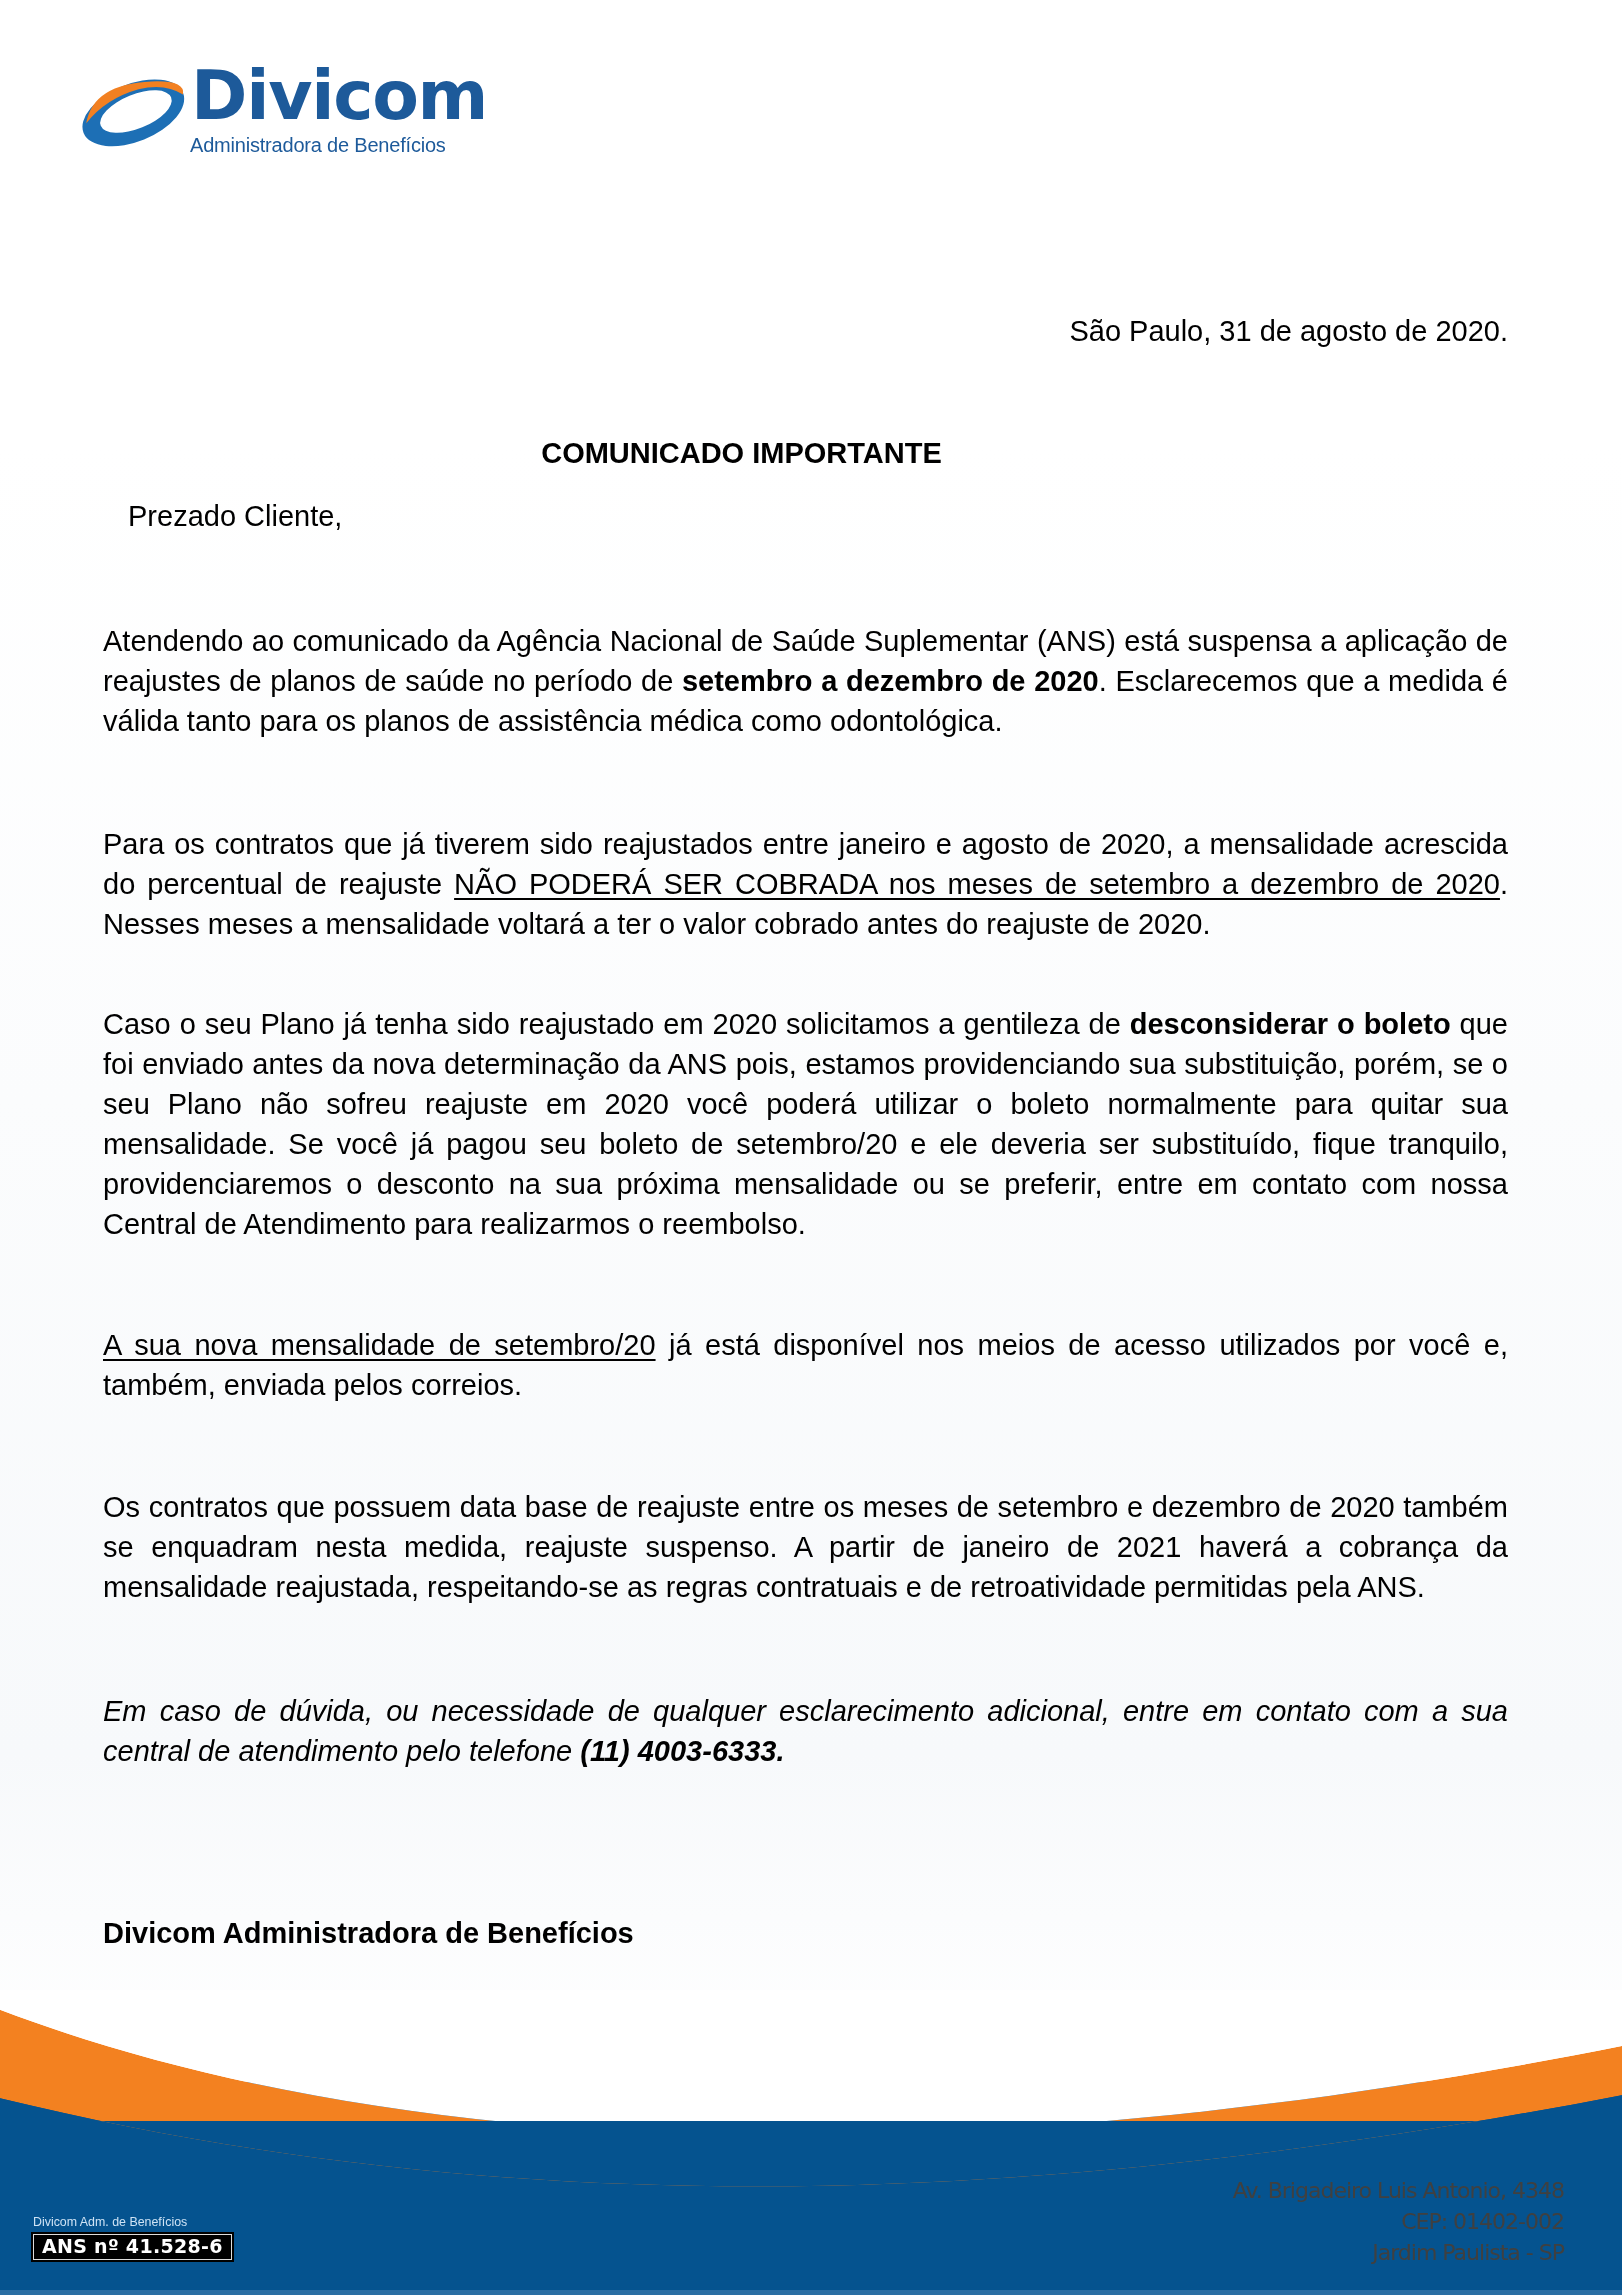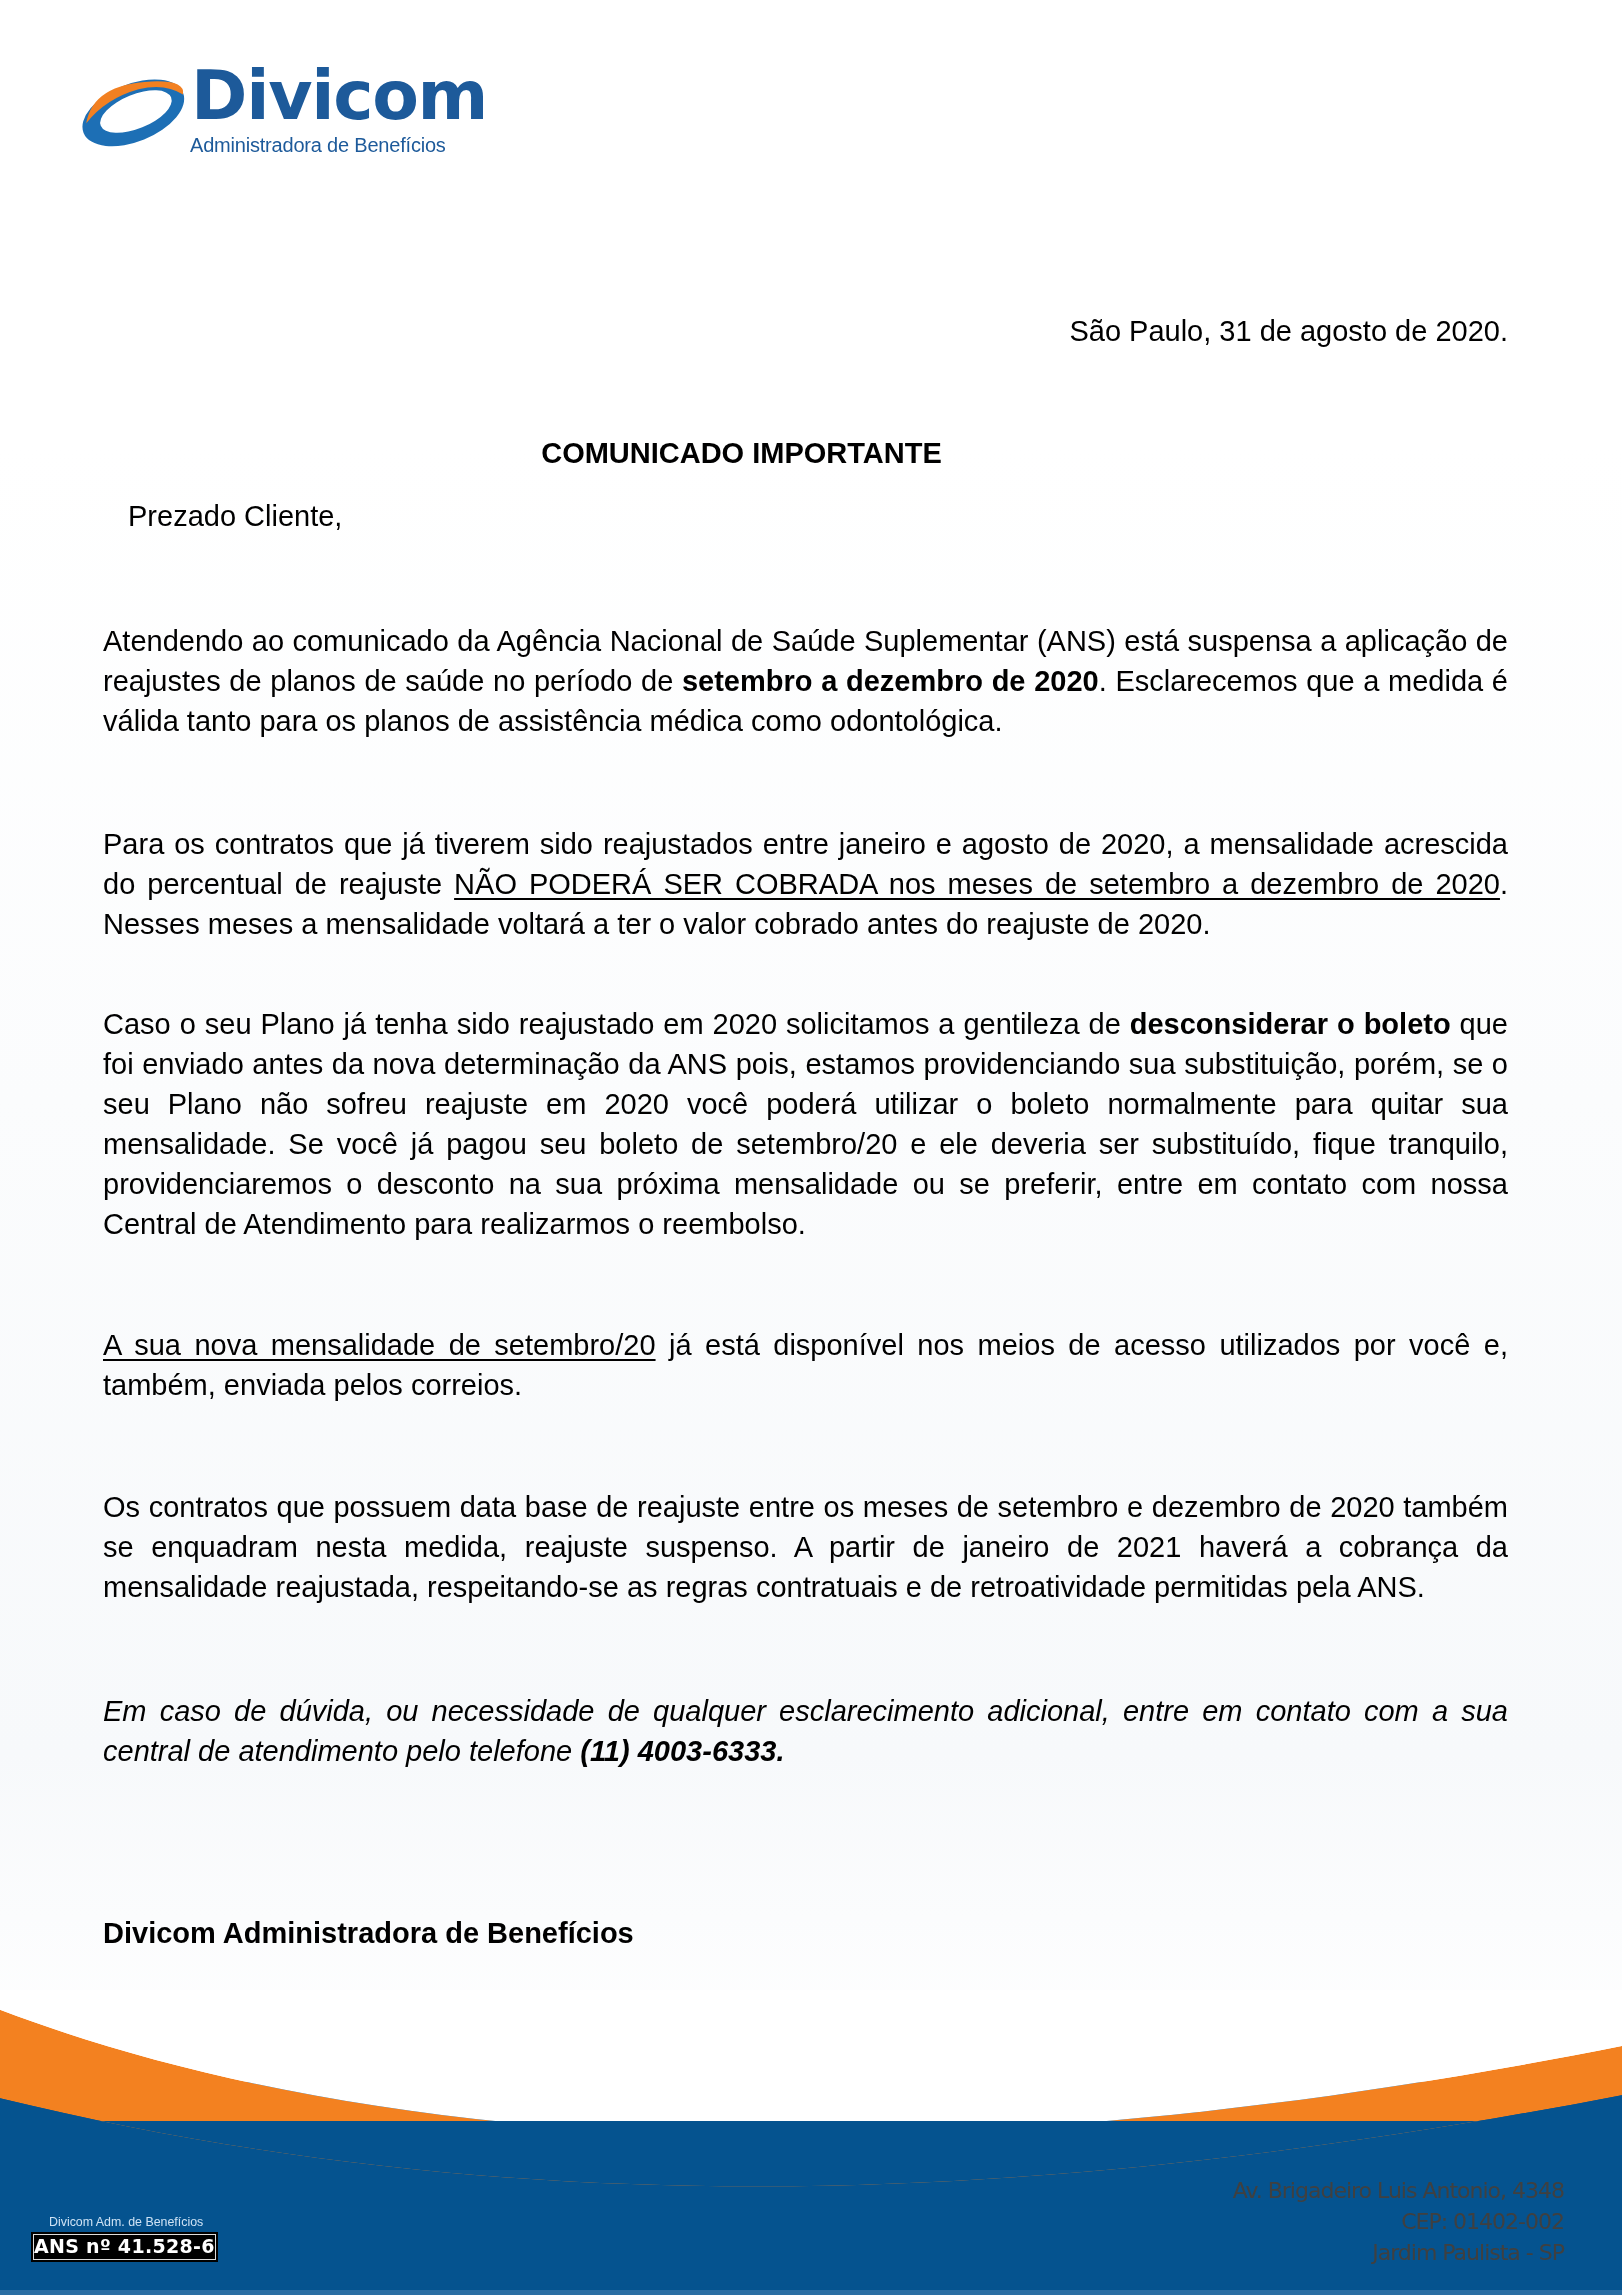--- a/index.html
+++ b/index.html
@@ -44,27 +44,27 @@
   #p2 { top: 824px; }
   #p3 { top: 1004px; }
   #p4 { top: 1325px; }
   #p5 { top: 1487px; }
   #p6 { top: 1691px; font-style: italic; }
   .signature { position: absolute; left: 103px; top: 1917px; font-size: 29px; font-weight: bold; }
   .footer { position: absolute; left: 0; top: 1990px; width: 1623px; height: 306px; }
   .footer svg { position: absolute; left: 0; top: 0; }
   .footer-left-label {
     position: absolute; left: 33px; top: 225px;
-    font-family: "Liberation Sans", sans-serif; font-size: 12.4px; color: #cfe3f5; margin-left: 16px;
+    font-family: "Liberation Sans", sans-serif; font-size: 12.4px; color: #cfe3f5;
   }
   .ans-badge {
     position: absolute; left: 33px; top: 244px;
     background: #000; border: 1.3px solid #ddd; outline: 2px solid #000;
     color: #fff; font-family: "DejaVu Sans", sans-serif; font-weight: bold;
-    font-size: 19px; padding: 0px 0; line-height: 23.6px; letter-spacing: 0.3px;
+    font-size: 19px; padding: 0px 8px; line-height: 23.6px; letter-spacing: 0.3px;
   }
   .address {
     position: absolute; right: 59px; top: 185px; text-align: right;
     font-family: "DejaVu Sans", sans-serif; font-size: 22px; line-height: 31px;
     color: #404040; letter-spacing: -1px;
   }
 </style>
 </head>
 <body>
 

